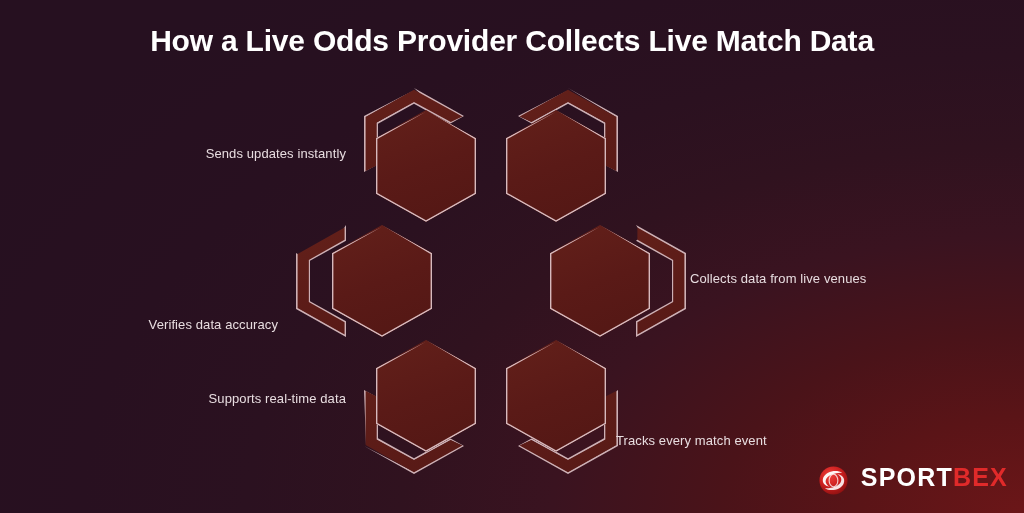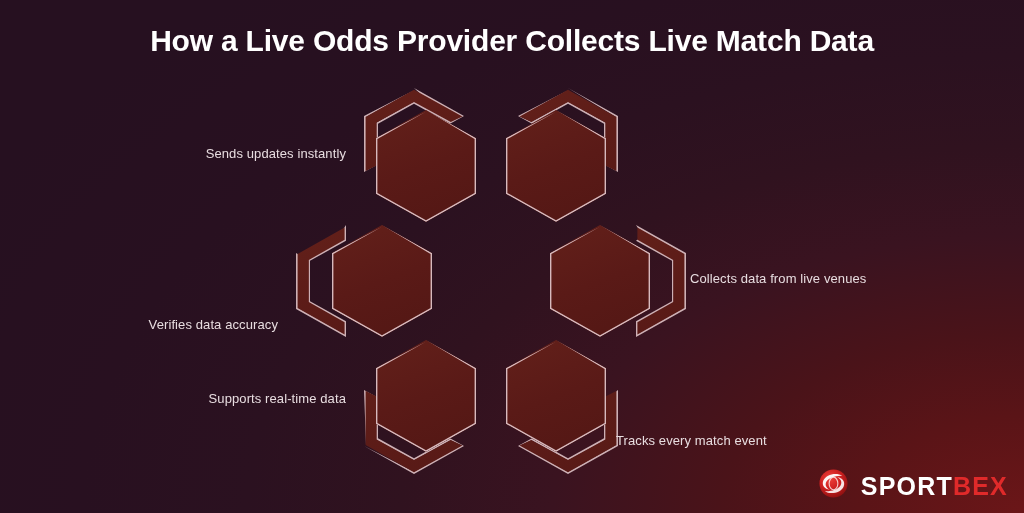--- a/index.html
+++ b/index.html
@@ -156,21 +156,21 @@
     white-space:nowrap;
     letter-spacing:0.1px;
   }
   .label.right{ text-align:left; }
   .label.left { text-align:right; }
 
   
   #logo{
     position:absolute;
     right:16px; bottom:14px;
-    display:flex; align-items:flex-end; gap:12px;
+    display:flex; align-items:flex-start; gap:12px;
     height:34px;
   }
   #logo .mark{
     position:relative;
     width:31px; height:31px;
     flex:0 0 31px;
   }
   #logo .wordmark{
     font-size:25px;
     font-weight:bold;

